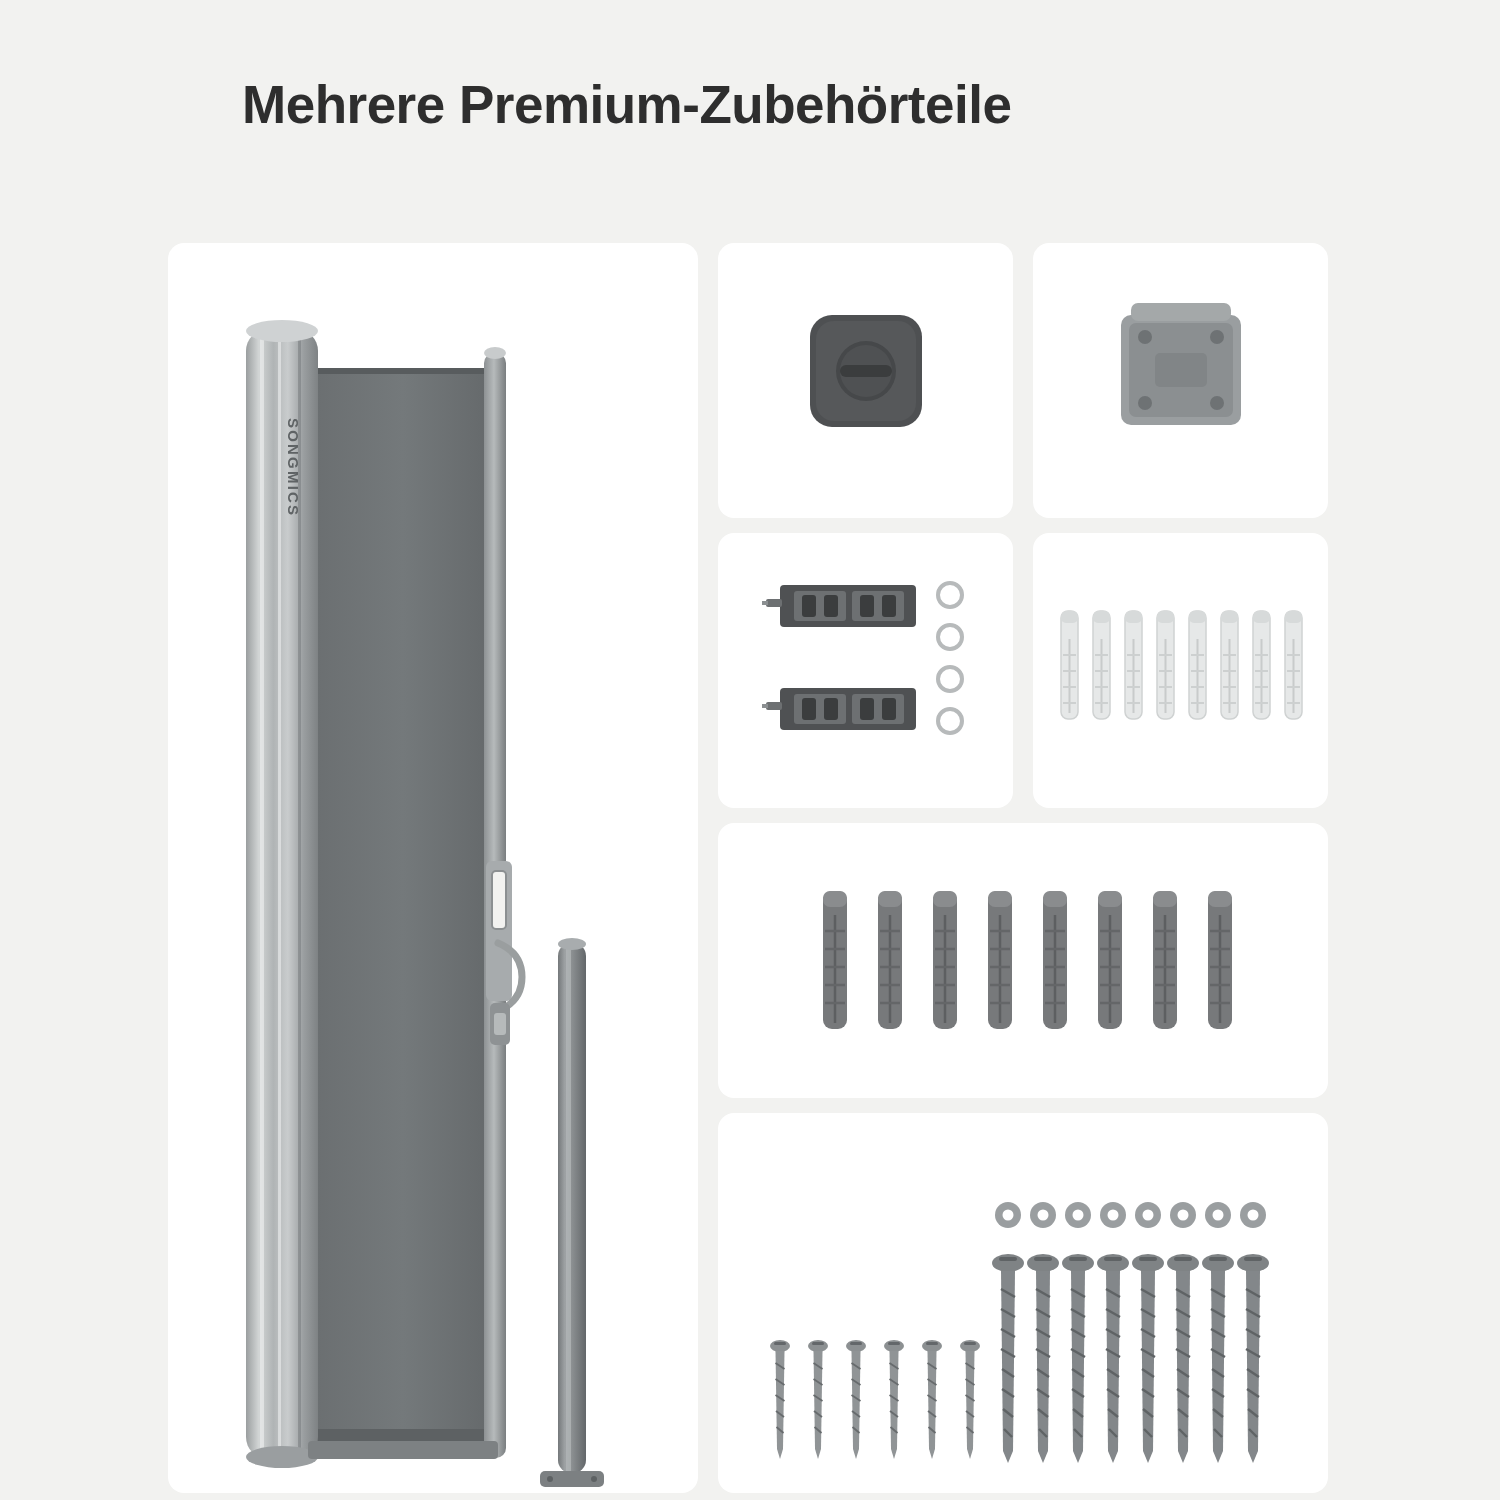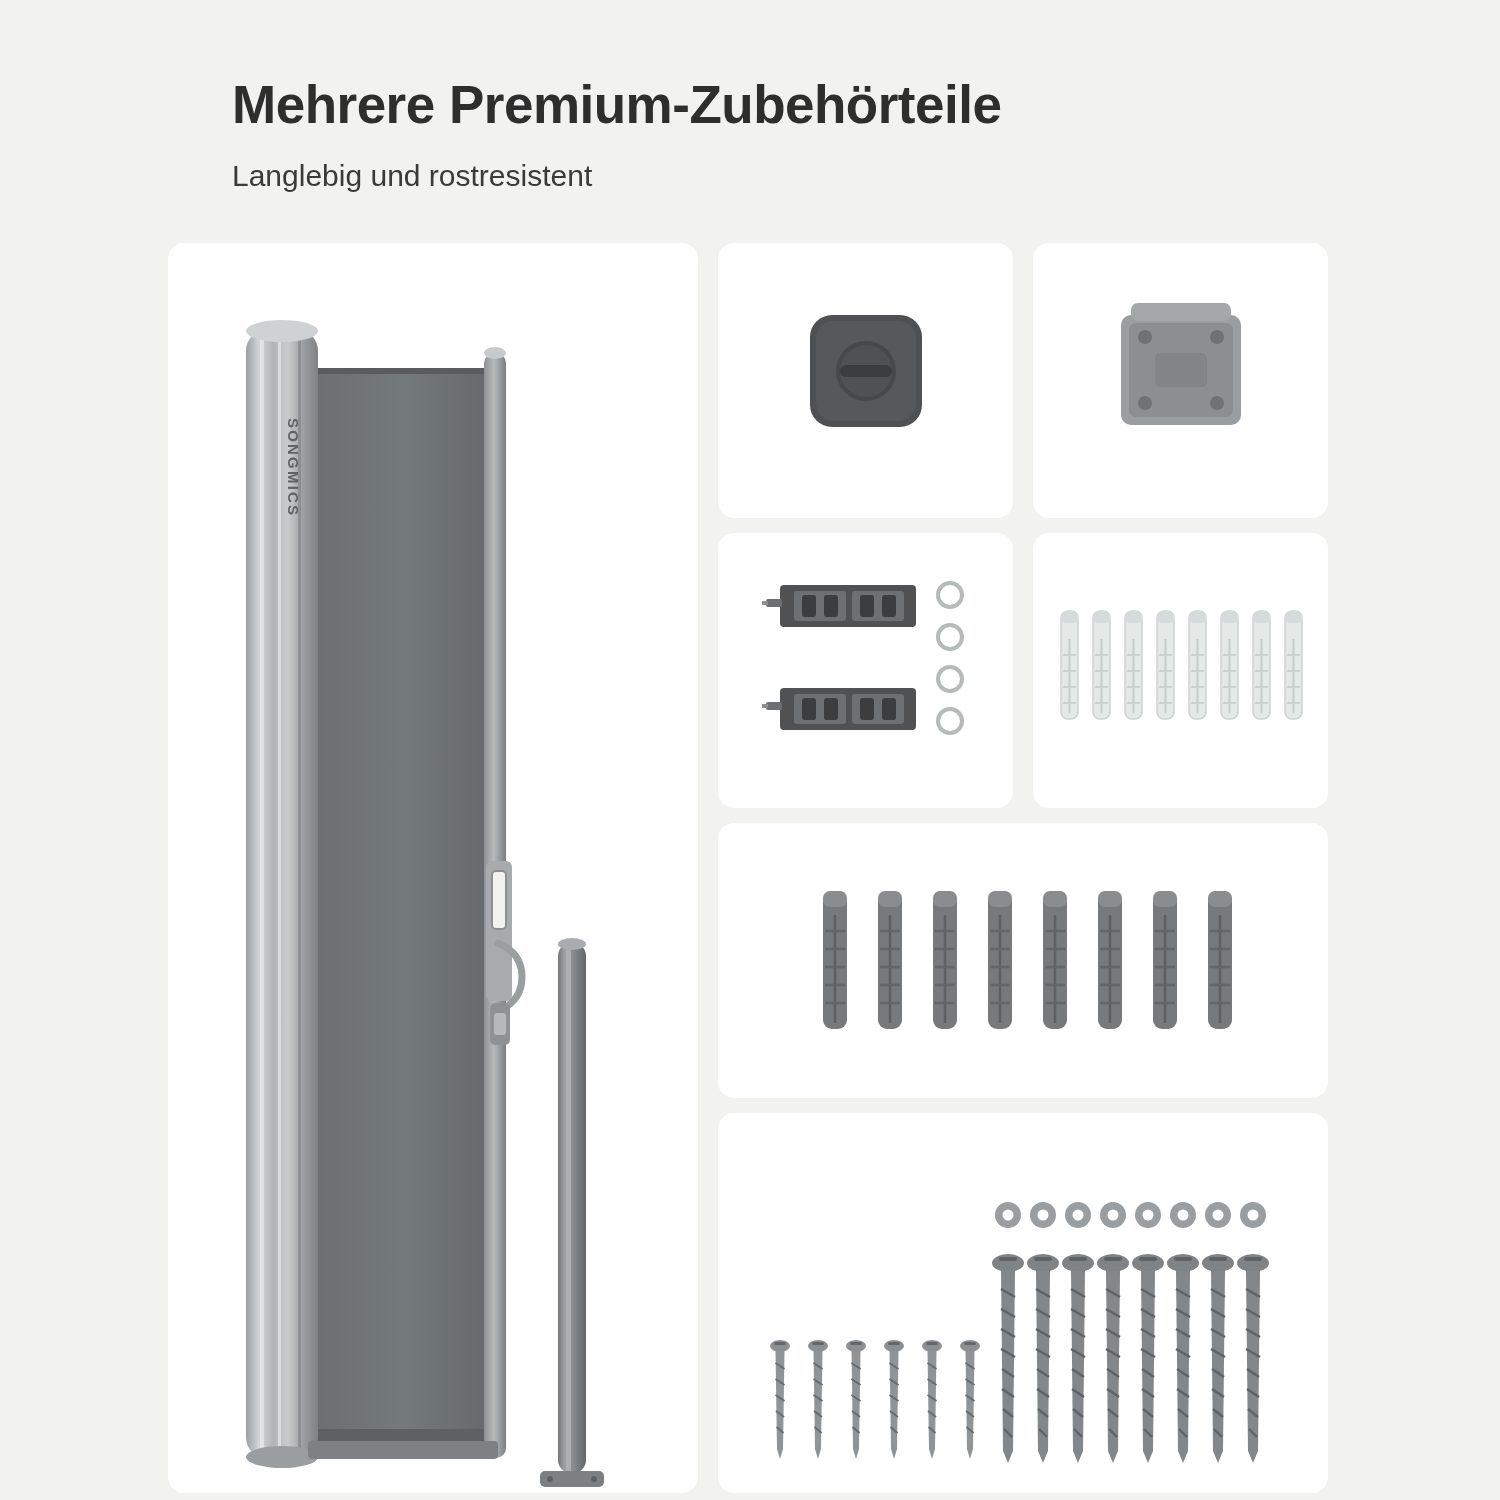--- a/index.html
+++ b/index.html
@@ -16,21 +16,21 @@
   .page {
     position: relative;
     width: 1500px;
     height: 1500px;
     background: #f2f2f0;
     box-sizing: border-box;
   }
   
   .header {
     position: absolute;
-    left: 232px;
+    left: 242px;
     top: 75px;
     width: 1120px;
   }
   .headline {
     font-size: 53px;
     font-weight: bold;
     color: #2e2e2e;
     letter-spacing: -0.5px;
     margin: 0;
     line-height: 1.15;
@@ -64,21 +64,20 @@
   svg { display: block; }
   .svg-fill { position: absolute; left: 0; top: 0; width: 100%; height: 100%; }
 </style>
 </head>
 <body>
 
 <div class="page">
 
   <div class="header">
     <h1 class="headline">Mehrere Premium-Zubehörteile</h1>
-    <p class="subheadline">Langlebig und rostresistent</p>
   </div>
 
   <div class="card card-main">
     <div class="awning-wrap">
       <svg class="svg-fill" viewBox="0 0 530 1250" xmlns="http://www.w3.org/2000/svg">
         <defs>
           <linearGradient id="castGrad" x1="0" y1="0" x2="1" y2="0">
             <stop offset="0%" stop-color="#9a9e9f"></stop>
             <stop offset="18%" stop-color="#d3d6d6"></stop>
             <stop offset="38%" stop-color="#b0b4b5"></stop>

